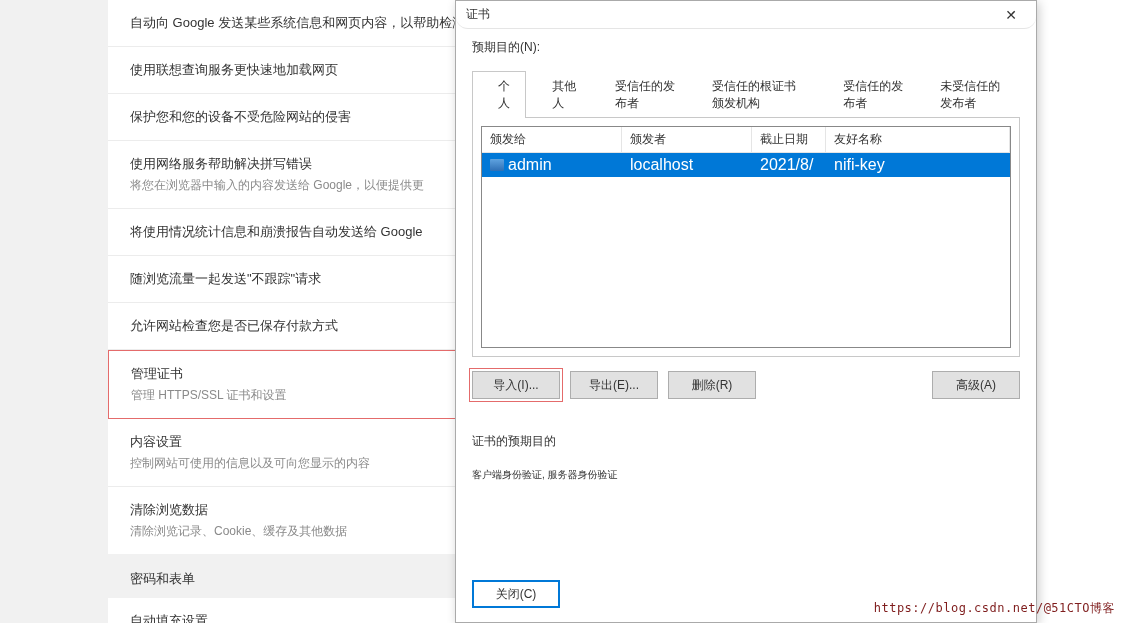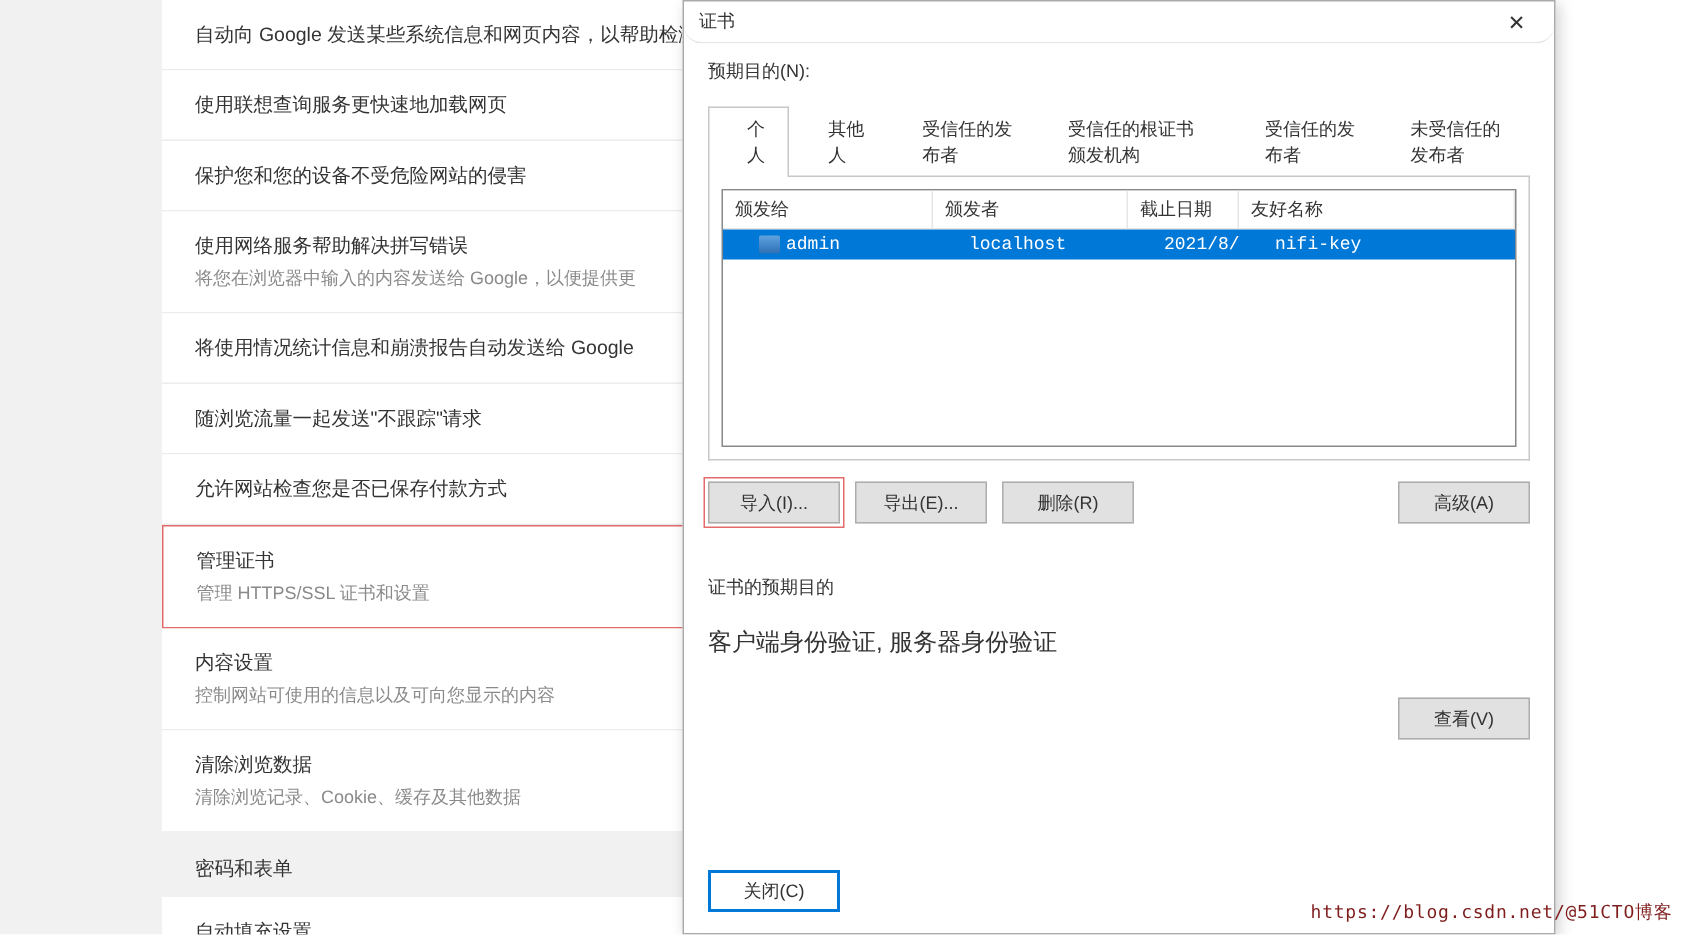--- a/index.html
+++ b/index.html
@@ -124,21 +124,21 @@
       background: #fff;
     }
     .cert-list-wrap {
       border: 1px solid #c8c8c8;
       border-top: none;
       padding: 8px;
       margin-bottom: 14px;
     }
     .cert-list {
       border: 1px solid #888;
-      height: 172px;
+      height: 222px;
       overflow: auto;
       background: #fff;
       font-size: 12px;
     }
     .cert-head-row {
       display: flex;
       background: #fff;
       border-bottom: 1px solid #e5e5e5;
     }
     .cert-head-row .col {
@@ -146,23 +146,22 @@
       border-right: 1px solid #e5e5e5;
       font-size: 12px;
       color: #333;
     }
     .cert-row {
       display: flex;
       color: #fff;
       background: #0078d7;
     }
     .cert-row .col {
-      padding: 3px 24px;
-      font-size: 12px;
-      font-family: Liberation Mono, monospace;
+      padding: 3px 8px;
+      font-size: 16px;
     }
     .col-a { width: 140px; }
     .col-b { width: 130px; }
     .col-c { width: 74px; }
     .col-d { flex: 1; }
     .cert-row .col-a { display: flex; align-items: center; gap: 4px; }
     .cert-icon {
       width: 14px; height: 12px;
       background: linear-gradient(#5fa3e0,#2e6fb5);
       border-radius: 1px;
@@ -193,21 +192,21 @@
     .purpose-group {
       border-top: none;
       flex: 1;
     }
     .purpose-group .grp-label {
       font-size: 12px;
       color: #333;
       margin-bottom: 18px;
     }
     .purpose-group .grp-text {
-      font-size: 16px;
+      font-size: 10px;
       color: #333;
     }
     .view-btn-row {
       display: flex;
       justify-content: flex-end;
       margin-top: 26px;
     }
     .dialog-footer {
       display: flex;
       justify-content: flex-start;
@@ -327,23 +326,20 @@
       <div class="btn highlight">导入(I)...</div>
       <div class="btn">导出(E)...</div>
       <div class="btn">删除(R)</div>
       <div class="spacer"></div>
       <div class="btn">高级(A)</div>
     </div>
 
     <div class="purpose-group">
       <div class="grp-label">证书的预期目的</div>
       <div class="grp-text">客户端身份验证, 服务器身份验证</div>
-      <div class="view-btn-row">
-        <div class="btn">查看(V)</div>
-      </div>
     </div>
 
   </div>
   <div class="dialog-footer">
     <div class="btn">关闭(C)</div>
   </div>
 </div>
 
 <div class="watermark">https://blog.csdn.net/@51CTO博客</div>
 

